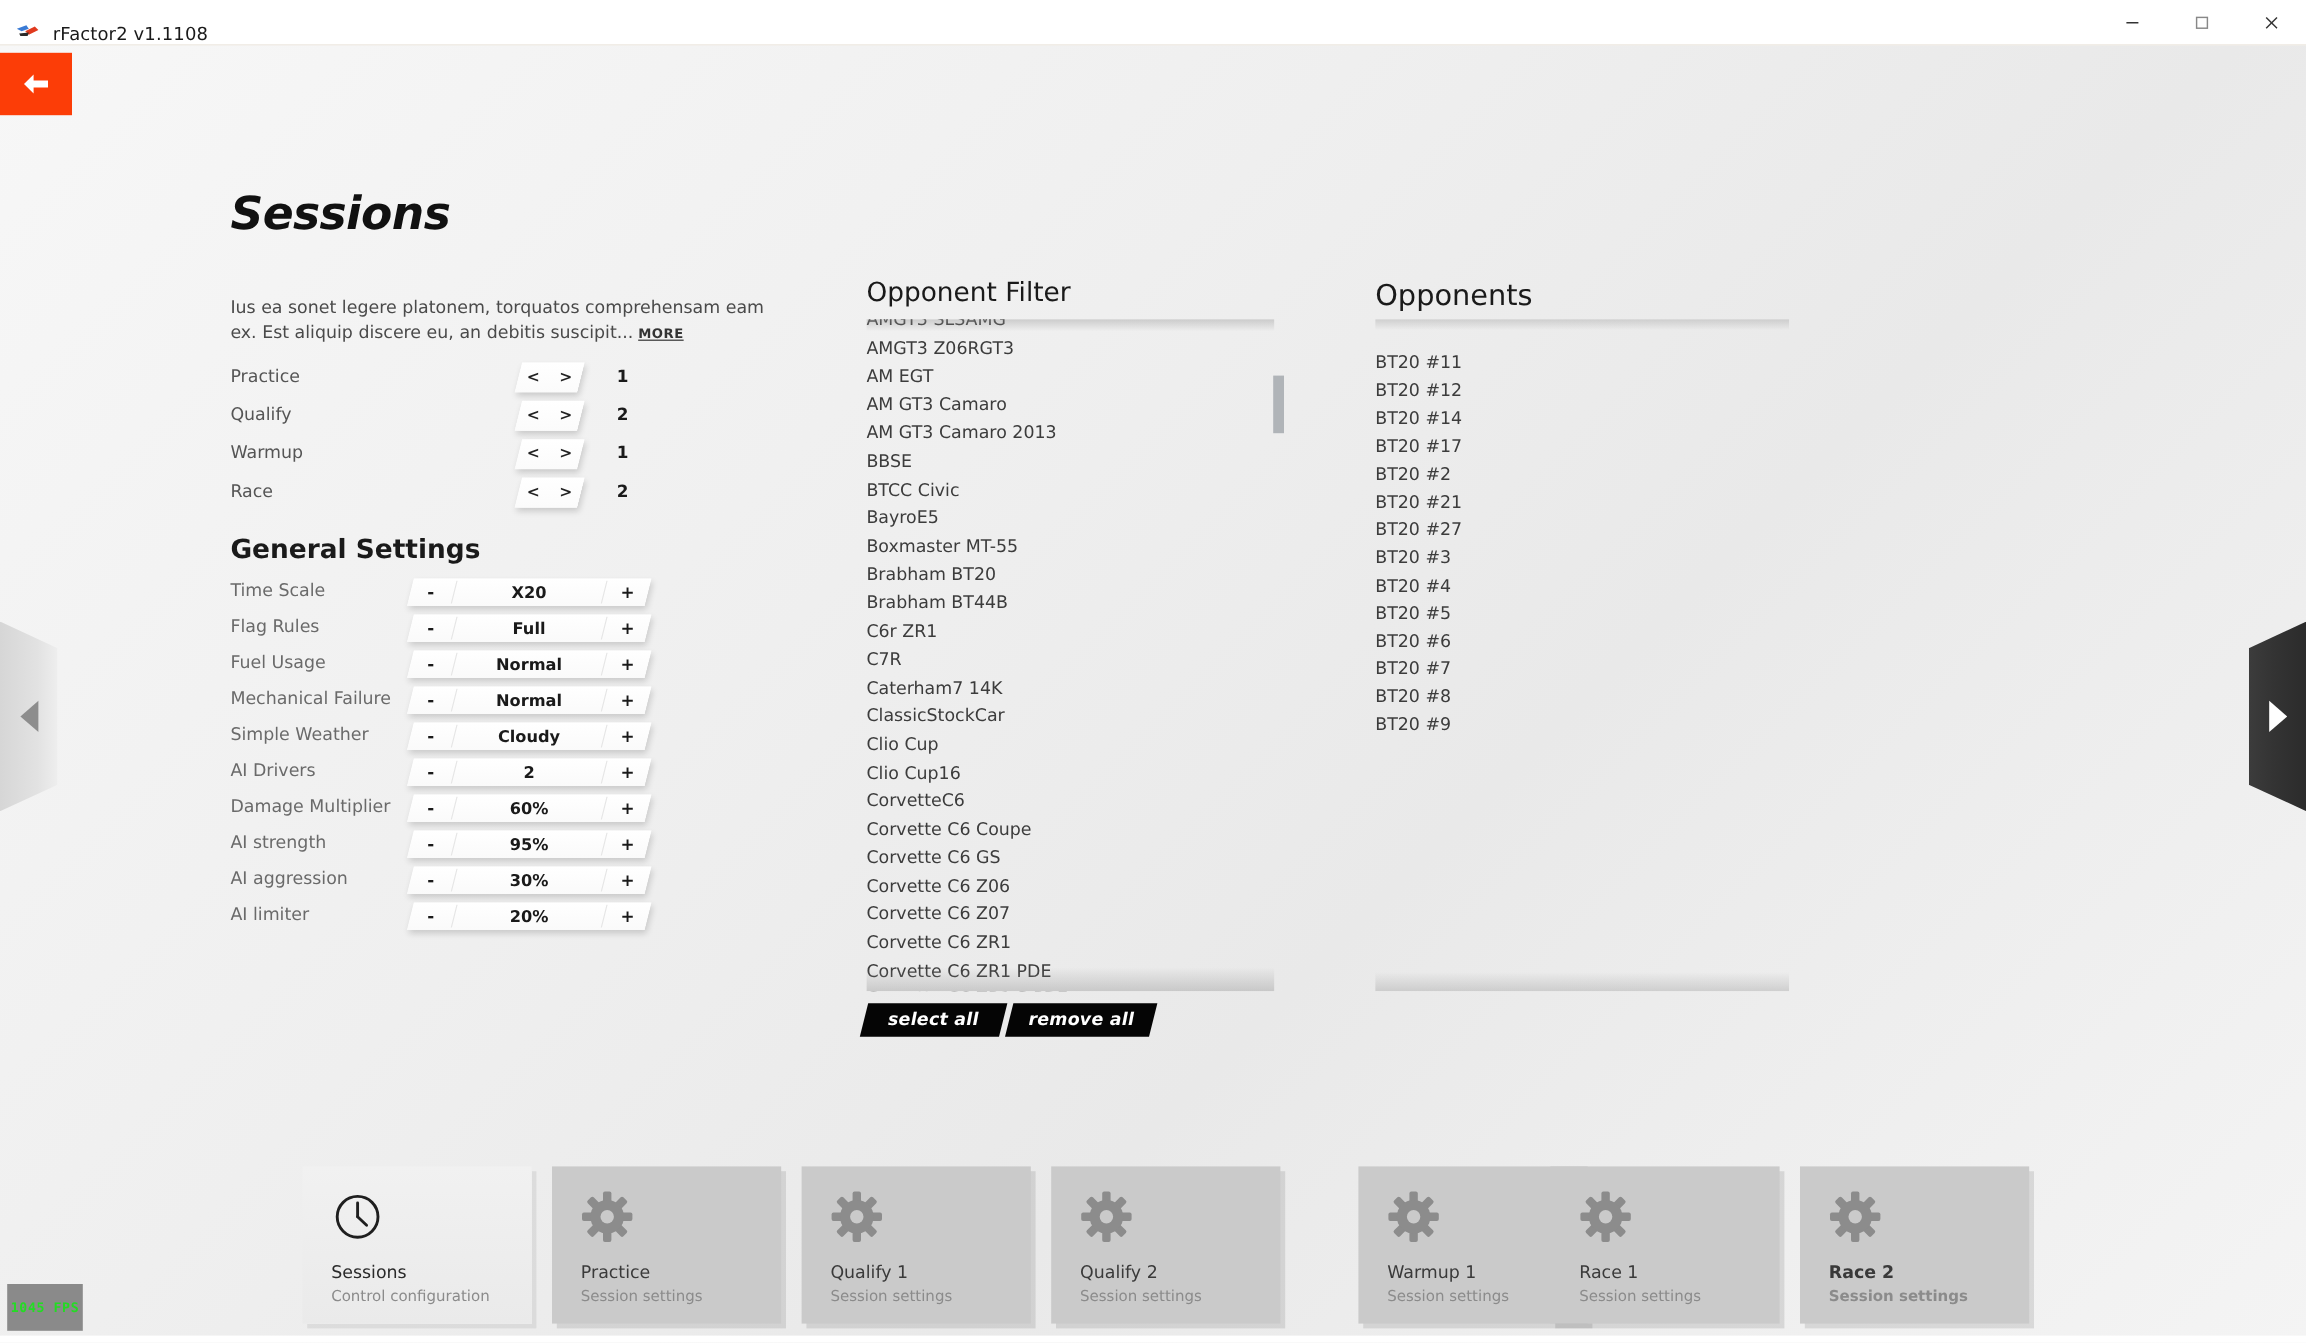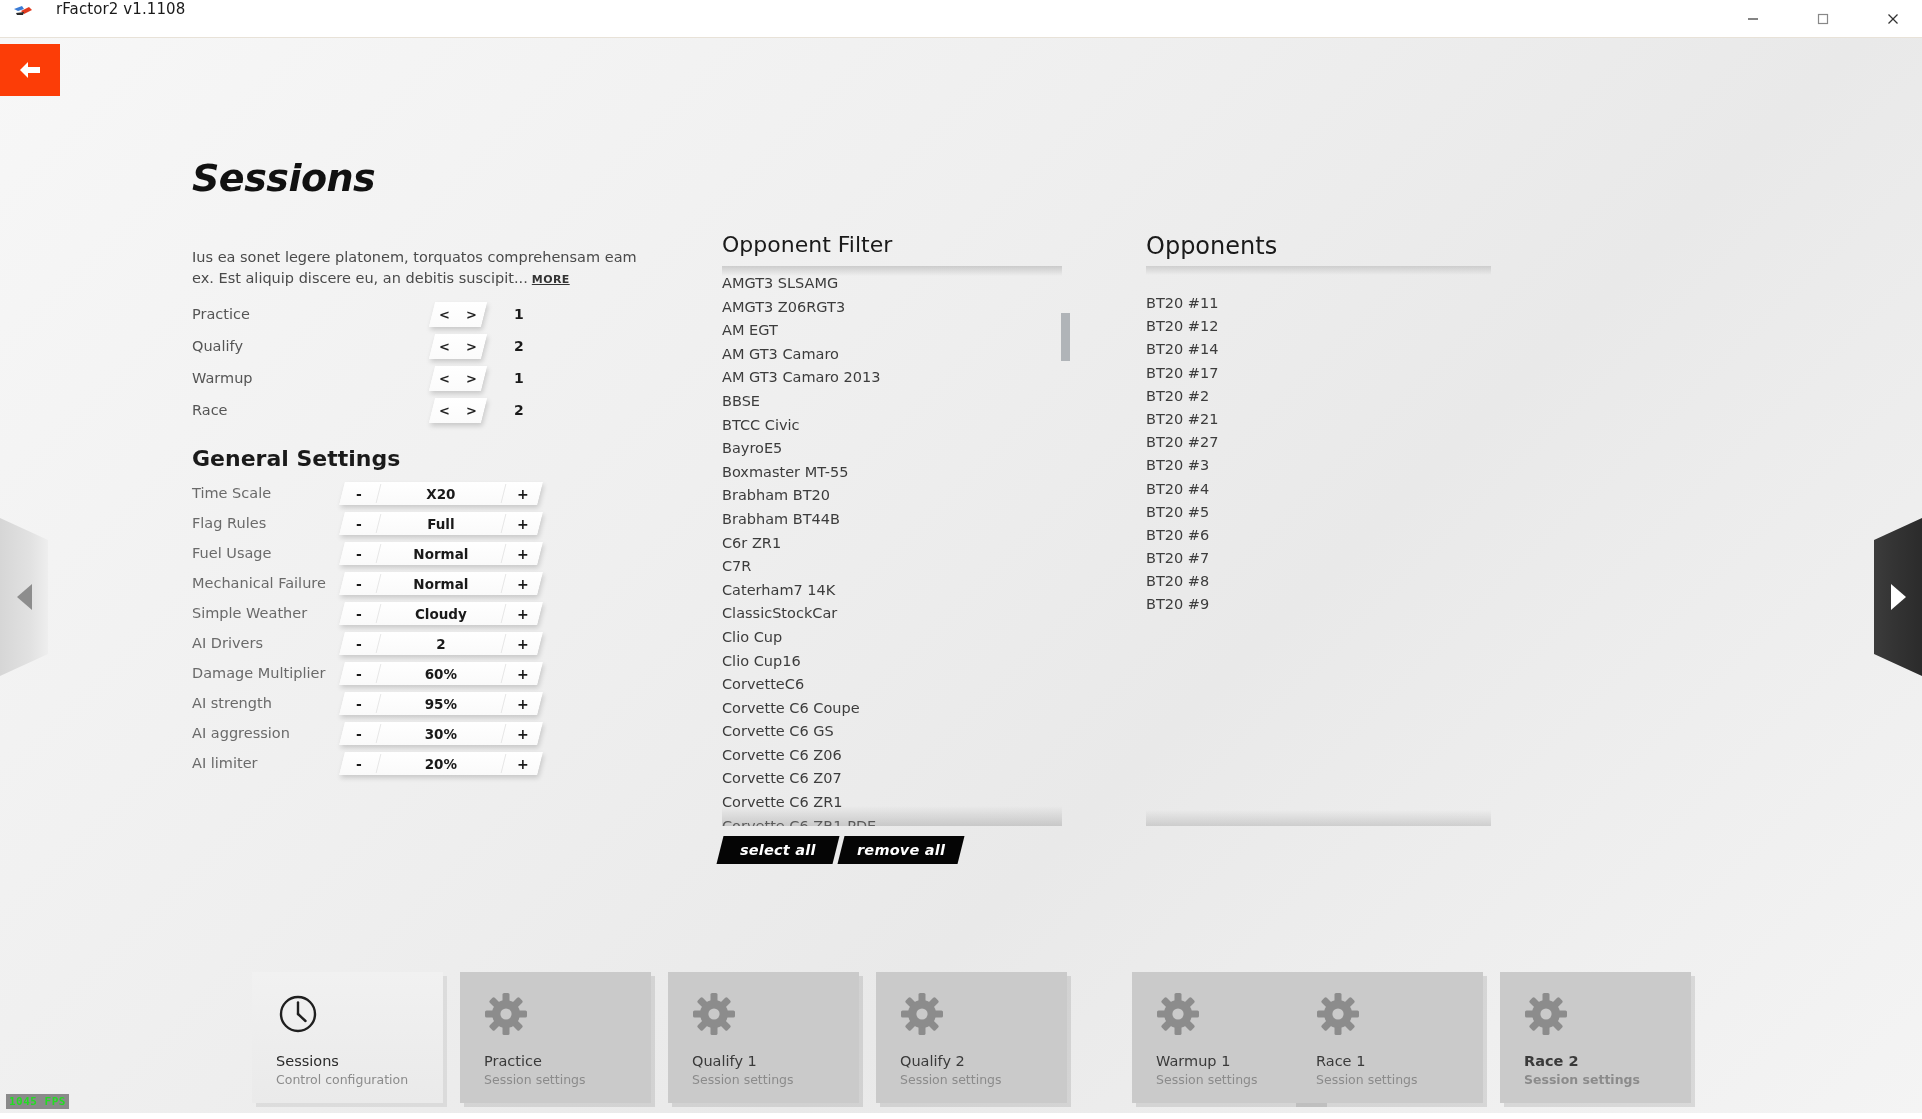--- a/index.html
+++ b/index.html
@@ -8,21 +8,21 @@
     font-family: "DejaVu Sans", sans-serif;
     overflow: hidden;
     background: #ffffff;
   }
 
   
   #titlebar {
     position: absolute; left: 0; top: 0; width: 1922px; height: 38px;
     background: #ffffff;
     border-bottom: 1px solid #e8e2d8;
-    display: flex; align-items: flex-start; gap: 12px;
+    display: flex; align-items: flex-end;
   }
   #titlebar .tb-icon {
     width: 22px; height: 22px; margin-left: 12px; margin-right: 10px;
     position: relative;
   }
   #titlebar .tb-title {
     font-size: 15px; color: #1a1a1a; letter-spacing: 0.1px;
   }
   #titlebar .tb-spacer { flex: 1; }
   .winbtn {
@@ -152,21 +152,20 @@
     z-index: 3; pointer-events:none;
   }
   #of-panel .botfade {
     position:absolute; left:0; bottom:0; width:100%; height: 20px;
     background: linear-gradient(0deg, rgba(150,150,150,0.40) 0%, rgba(150,150,150,0) 100%);
     z-index: 3; pointer-events:none;
   }
   #of-list {
     position: absolute; left: 0; top: 0; width: 340px; height: 560px;
     padding-top: 2px;
-    margin-top: 16px;
   }
   #of-list .of-item {
     height: 23.6px; font-size: 14.5px; color: #3c3c3c; line-height: 23.6px;
     cursor: pointer; white-space: nowrap;
   }
   #of-list .of-item.first { margin-top: -12px; }
   #of-scroll {
     position: absolute; left: 1061px; top: 275px; width: 9px; height: 48px;
     background: #b0b4b8; cursor: pointer; z-index: 4;
   }
@@ -242,21 +241,21 @@
     position:absolute; left: 24px; bottom: 20px;
     font-size: 12.5px; color: #8b8b8b; text-align: center;
   }
 
   
   #fps {
     position: absolute; left: 6px; bottom: 10px;
     background: #8a8a8a; color: #22dd22;
     font-family: "DejaVu Sans Mono", monospace;
     font-size: 11px; font-weight: bold; letter-spacing: .5px;
-    padding: 1px 3px;
+    padding: 13px 3px;
   }
   #bottombar {
     position:absolute; left:0; bottom:0; width:1922px; height: 6px;
     background: #ffffff;
   }
 </style>
 </head>
 <body>
 
 <div id="titlebar">

